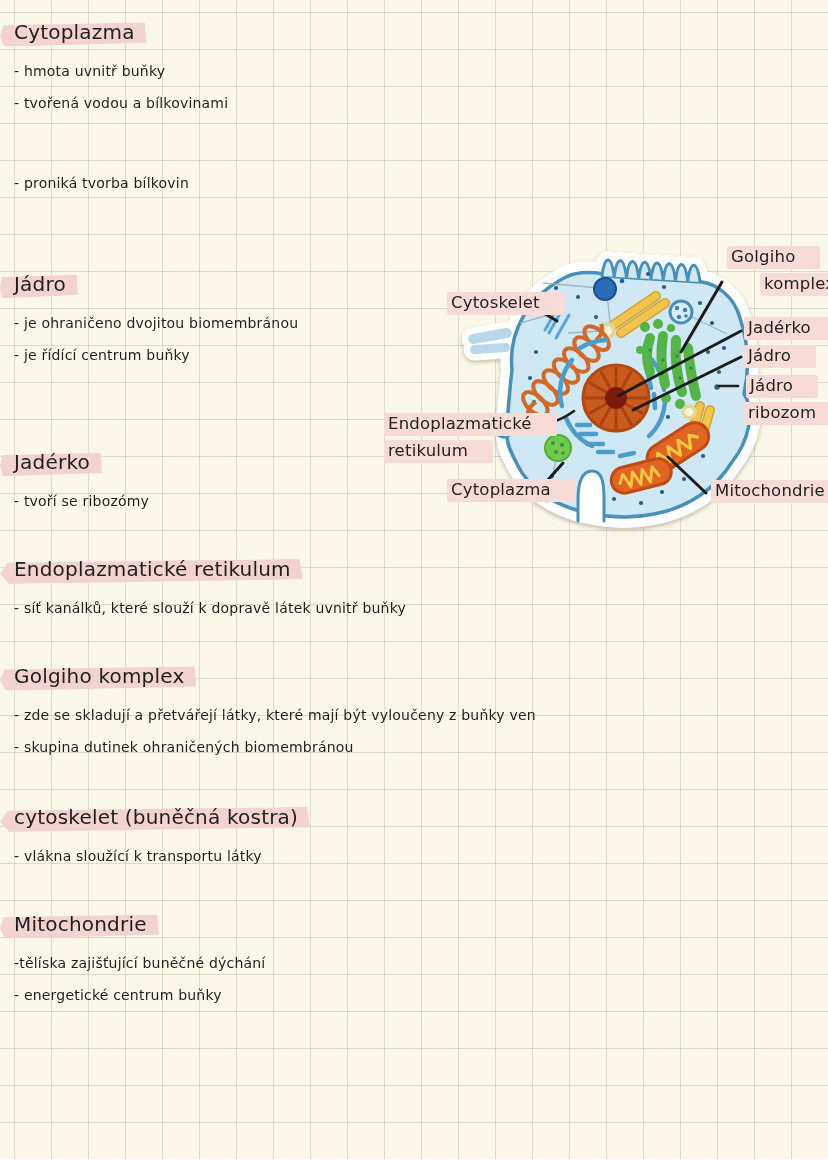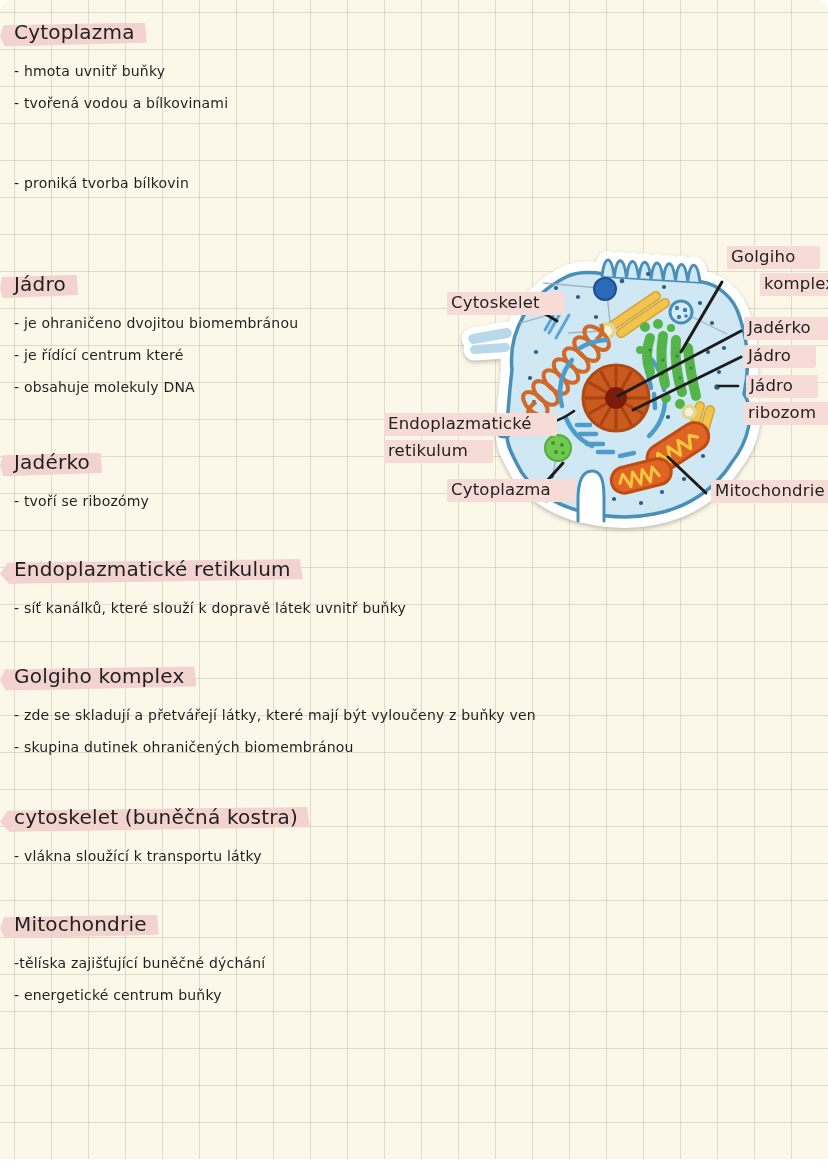--- a/index.html
+++ b/index.html
@@ -6,21 +6,20 @@
   .page{
     position:relative; width:828px; height:1167px; overflow:hidden;
     background-color:#fbf8ea;
     background-image:
       linear-gradient(to right, rgba(158,158,128,.30) 1px, transparent 1px),
       linear-gradient(to bottom, rgba(158,158,128,.30) 1px, transparent 1px);
     background-size:37px 37px;
     background-position:14px 12px;
     font-family:"DejaVu Sans", sans-serif;
     color:#1f1f1f;
-    border-radius:12px;
   }
   .bottom-strip{position:absolute;left:0;right:0;bottom:0;height:8px;background:#ffffff;}
   .section{position:absolute;left:14px;width:800px;}
   .heading{font-size:20px;font-weight:500;letter-spacing:.2px;height:26px;margin-bottom:9px;white-space:nowrap;}
   .hl{position:relative;display:inline-block;z-index:0;}
   .hl::before{
     content:'';position:absolute;left:-14px;right:-12px;top:3px;bottom:-2px;
     background:#f2d3cf;border-radius:4px;z-index:-1;
     clip-path:polygon(0% 55%, 2.5% 8%, 99% 0%, 100% 88%, 3% 100%);
     transform:rotate(-.4deg);
@@ -43,22 +42,21 @@
     <div class="bullet">- tvořená vodou a bílkovinami</div>
   </div>
 
   <div class="section" style="top:167px">
     <div class="bullet">- proniká tvorba bílkovin</div>
   </div>
 
   <div class="section" style="top:272px">
     <div class="heading"><span class="hl">Jádro</span></div>
     <div class="bullet">- je ohraničeno dvojitou biomembránou</div>
-    <div class="bullet">- je řídící centrum které</div>
-    <div class="bullet">- obsahuje molekuly DNA</div>
+    <div class="bullet">- je řídící centrum buňky</div>
   </div>
 
   <div class="section" style="top:450px">
     <div class="heading"><span class="hl">Jadérko</span></div>
     <div class="bullet">- tvoří se ribozómy</div>
   </div>
 
   <div class="section" style="top:557px">
     <div class="heading"><span class="hl">Endoplazmatické retikulum</span></div>
     <div class="bullet">- síť kanálků, které slouží k dopravě látek uvnitř buňky</div>

